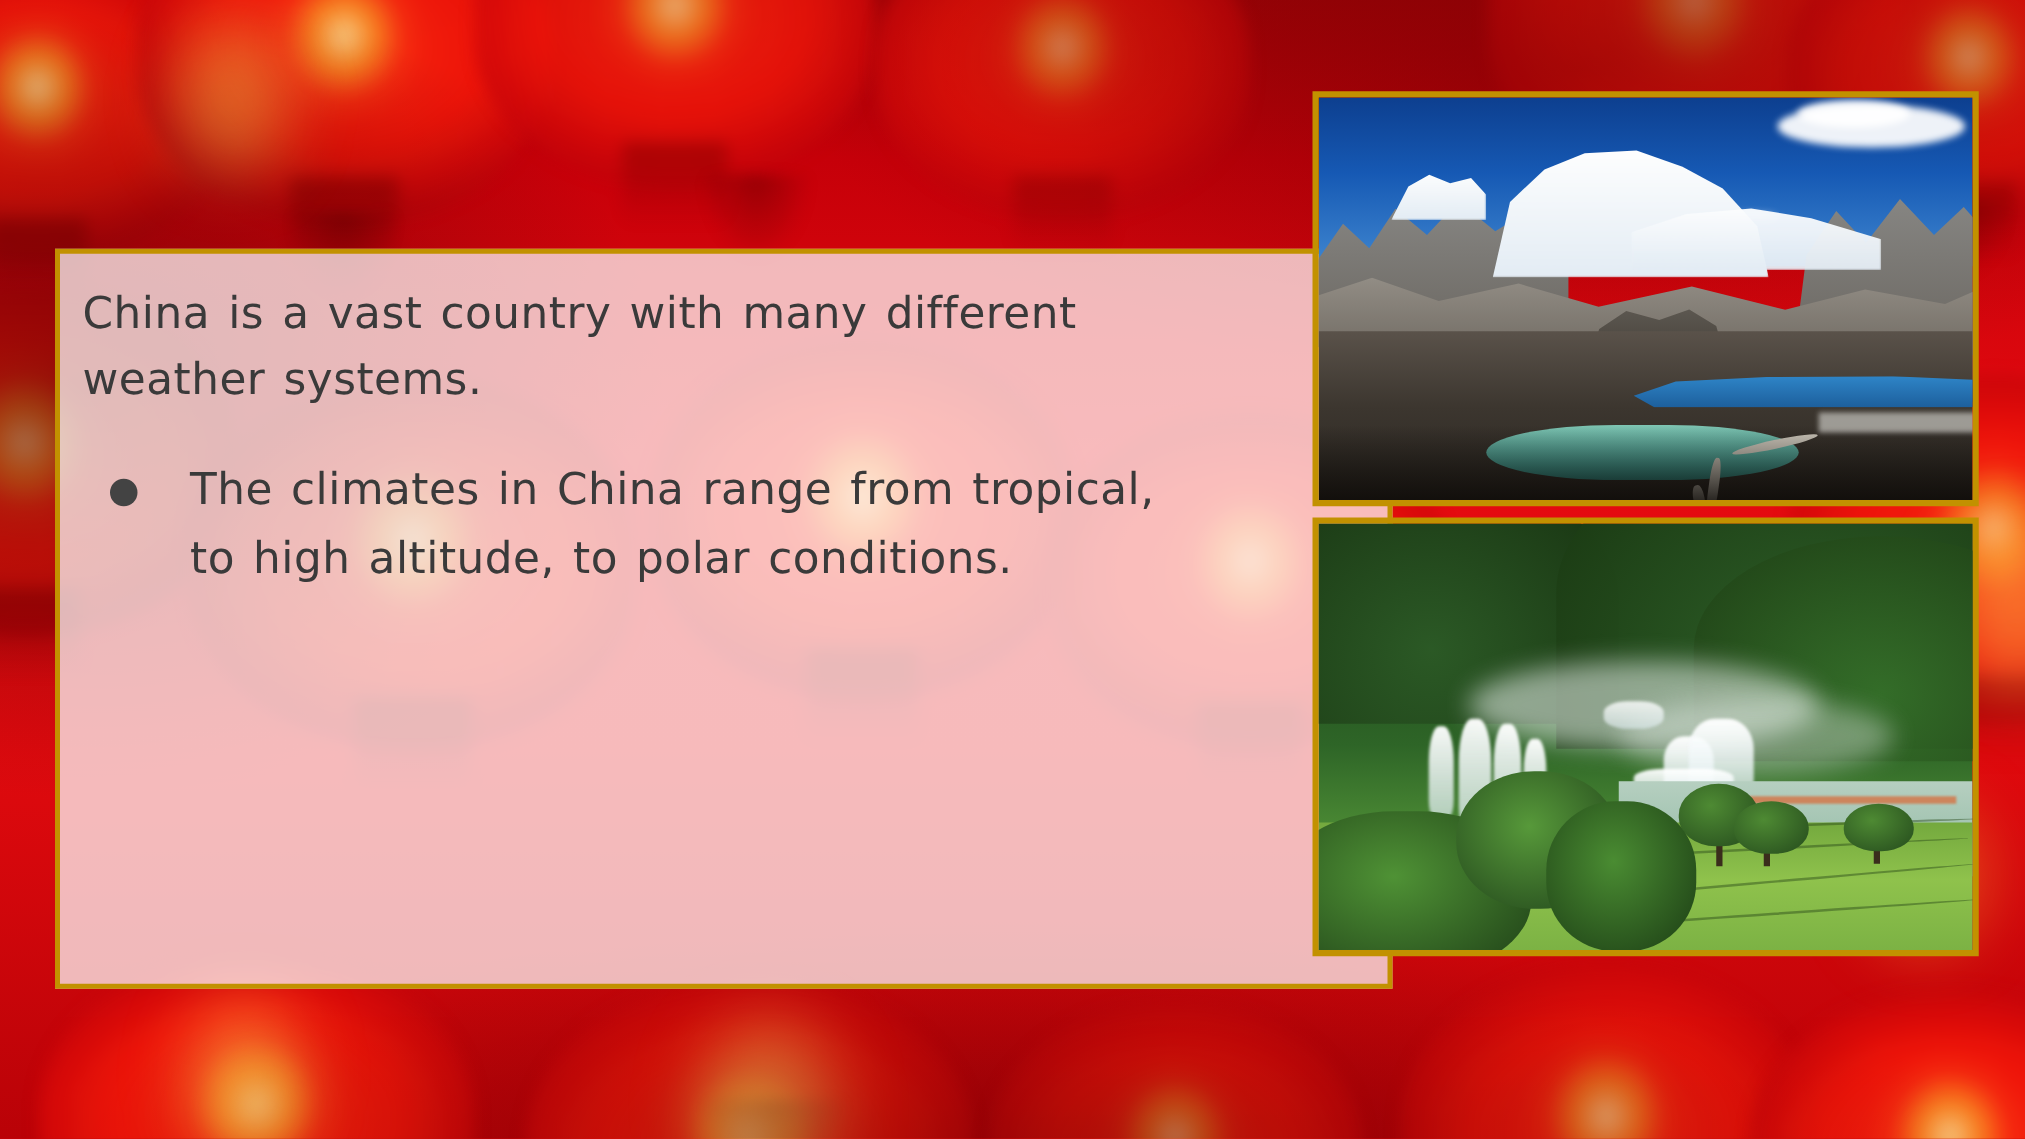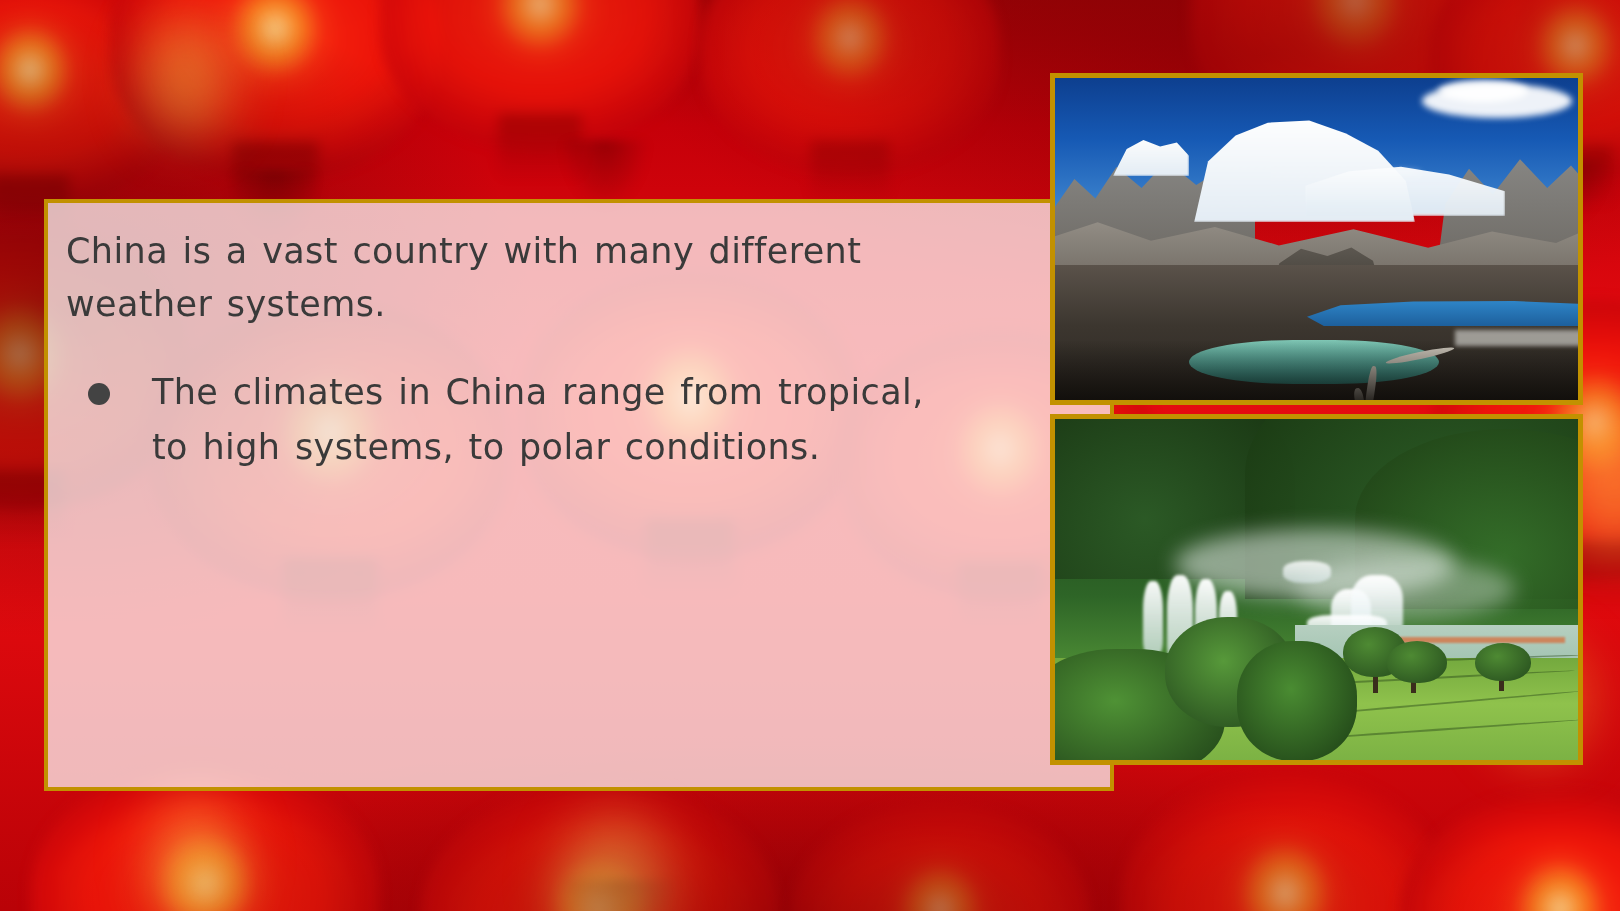--- a/index.html
+++ b/index.html
@@ -168,21 +168,21 @@
 
     <div class="darkveil"></div>
   </div>
 
 
   <div class="bodybox">
     <p class="para">China is a vast country with many different weather systems.</p>
 
     <div class="bullet-row">
       <span class="dot"></span>
-      <span class="bullet-text">The climates in China range from tropical, to high systems, to polar conditions.</span>
+      <span class="bullet-text">The climates in China range from tropical, to high altitude, to polar conditions.</span>
     </div>
   </div>
 
   <div class="photo photo-top">
     <div class="ph-inner">
       <div class="sky"></div>
       <div class="cloud" style="right:6px;top:6px;width:150px;height:34px;"></div>
       <div class="cloud" style="right:50px;top:2px;width:90px;height:22px;"></div>
       <div class="cloud" style="left:330px;top:92px;width:36px;height:5px;opacity:.55;"></div>
 

